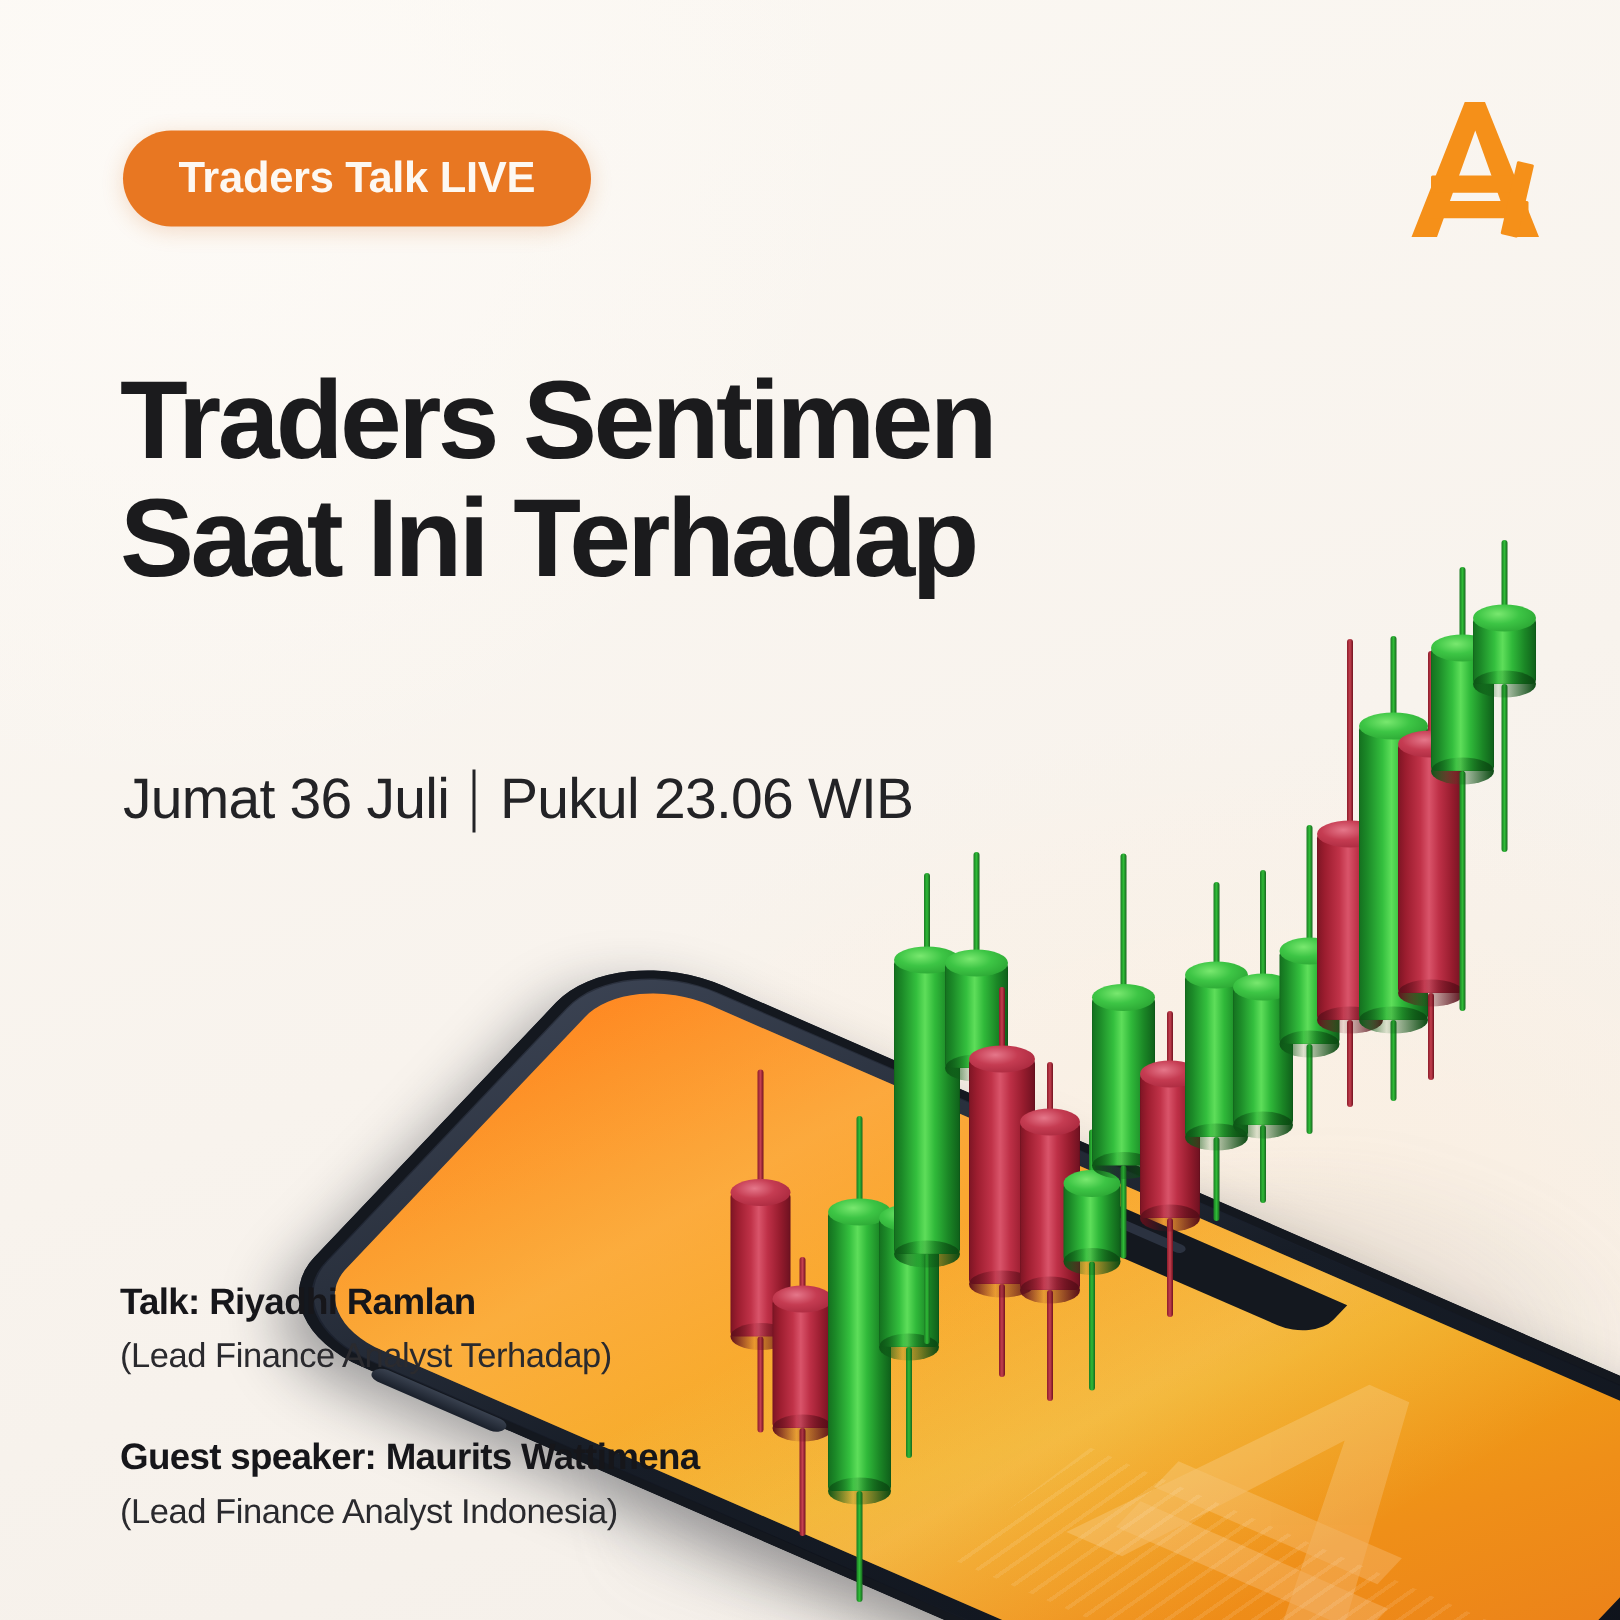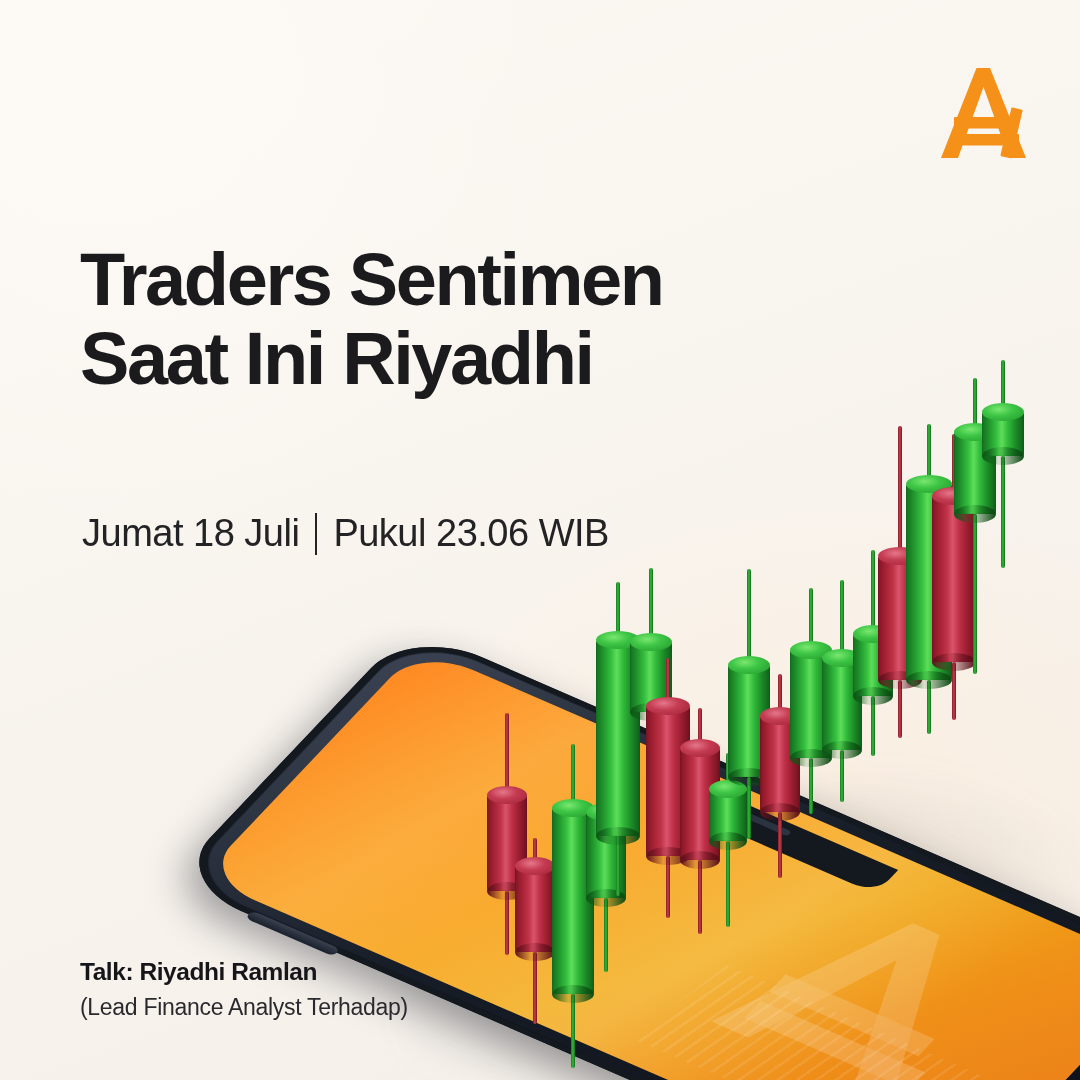--- a/index.html
+++ b/index.html
@@ -490,39 +490,46 @@
           <div class="wick up" style="height: 52px;"></div>
           <div class="wick down" style="height: 112px;"></div>
           <div class="body-cyl" style="height: 44px;">
             <div class="cap bottom"></div>
             <div class="cap top"></div>
           </div>
         </div>
       </div>
   </div>
 
+  <div class="badge">
+    <span class="badge-label">Traders Talk LIVE</span>
+  </div>
 
   <svg class="brand-logo" viewBox="0 0 104 100">
     <path d="M46.5 6 L60 6 L96 96 L79 96 L53.5 25 L28 96 L11 96 Z" fill="#f59019"></path>
     <rect x="24" y="55" width="56" height="11.5" rx="1" fill="#f59019"></rect>
     <rect x="21" y="72" width="68" height="11.5" rx="1" fill="#f59019"></rect>
     <rect x="76" y="46" width="11.5" height="50" rx="1" fill="#f59019" transform="rotate(13 82 70)"></rect>
   </svg>
 
   <h1 class="headline">
     <span class="headline-line">Traders Sentimen</span>
-    <span class="headline-line">Saat Ini Riyadhi</span>
+    <span class="headline-line">Saat Ini Terhadap</span>
   </h1>
 
   <div class="datetime">
-    <span>Jumat 18 Juli</span>
+    <span>Jumat 36 Juli</span>
     <span class="dt-sep"></span>
     <span>Pukul 23.06 WIB</span>
   </div>
 
   <div class="credits">
     <div class="credit-block">
       <div class="credit-name">Talk: Riyadhi Ramlan</div>
       <div class="credit-role">(Lead Finance Analyst Terhadap)</div>
     </div>
+    <div class="credit-block">
+      <div class="credit-name">Guest speaker: Maurits Wattimena</div>
+      <div class="credit-role">(Lead Finance Analyst Indonesia)</div>
+    </div>
   </div>
 
 </div>
 
 </body></html>

